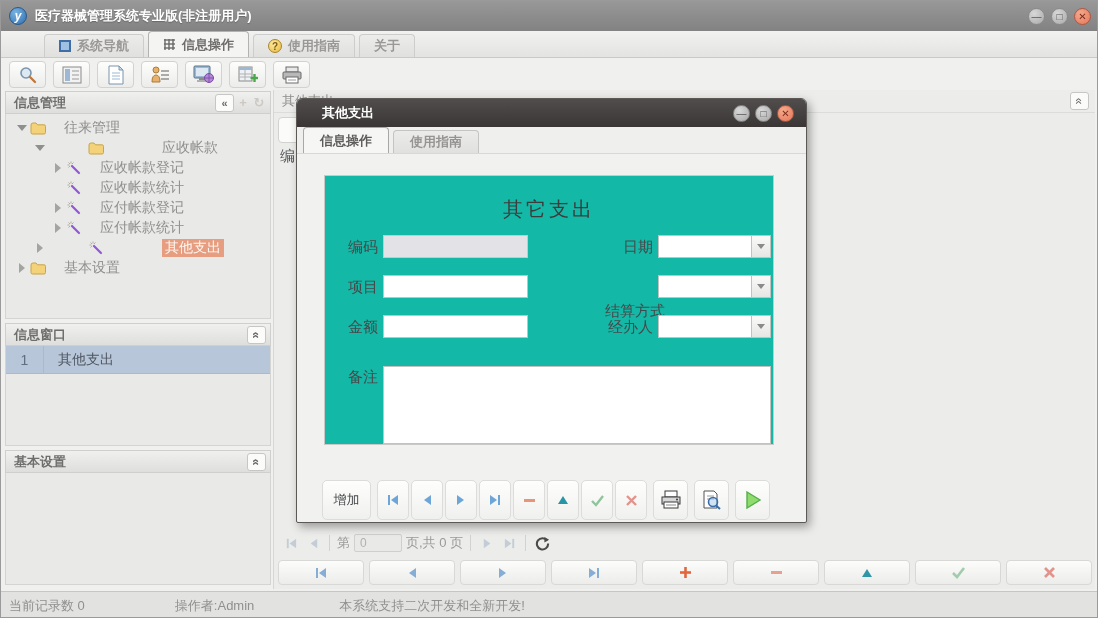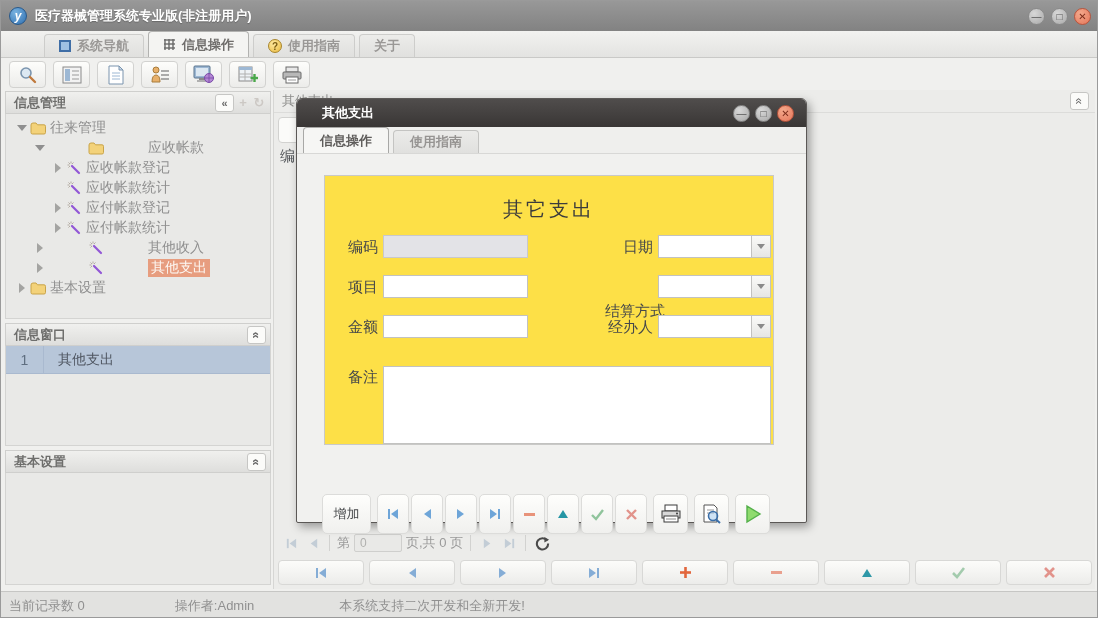--- a/index.html
+++ b/index.html
@@ -46,21 +46,21 @@
   .ghost { color:#ccc8c4; font-weight:bold; font-size:13px; width:14px; text-align:center; }
   .up2 { display:inline-block; transform:rotate(90deg); font-size:12px; }
 
   .treebox { background:#e9e9e7; border:1px solid #d4d4d2; border-top:none; height:205px; padding-top:4px; }
   .trow { height:20px; display:flex; align-items:center; font-size:14px; color:#8f8f8f; }
   .lvl0{ padding-left:8px; } .lvl1{ padding-left:26px;gap:40px; } .lvl2{ padding-left:44px; }
   .exp { width:15px; display:flex; align-items:center; justify-content:center; }
   .tri-d { width:0; height:0; border-left:5px solid transparent; border-right:5px solid transparent; border-top:6px solid #8f8f8f; }
   .tri-r { width:0; height:0; border-top:5px solid transparent; border-bottom:5px solid transparent; border-left:6px solid #a4a4a2; }
   .ticon { width:18px; display:flex; align-items:center; justify-content:center; }
-  .tlabel { margin-left:3px; }
+  .tlabel { margin-left:17px; }
   .tlabel.sel { background:#e79d7f; color:#fdf8f3; padding:0 3px; }
 
   .panel-win { margin-top:4px;border-radius:32px; }
   .winlist { background:#e9e9e7; border:1px solid #d4d4d2; border-top:none; height:100px; }
   .winrow { height:28px; background:#b7c6d9; border-bottom:1px solid #a9b9cf; display:flex; align-items:center; font-size:14px; }
   .winnum { width:38px; text-align:center; color:#5f6e80; border-right:1px solid #a9b9cf; align-self:stretch; display:flex; align-items:center; justify-content:center; }
   .winlabel { padding-left:14px; color:#4e5560; }
   .reportbox { background:#e9e9e7; border:1px solid #d4d4d2; border-top:none; height:112px; }
 
   
@@ -93,34 +93,34 @@
     border:1px solid #5b5856; border-radius:6px 6px 2px 2px; box-shadow:3px 4px 10px rgba(0,0,0,.35); }
   .m-title { height:28px; background:linear-gradient(#504d4c,#393635); border-radius:5px 5px 0 0;
     display:flex; align-items:center; padding:0 12px 0 25px; }
   .m-title .txt { color:#fff; font-size:13px; font-weight:bold; }
   .m-title .winctrls { gap:5px; }
   .m-tabs { height:27px; display:flex; align-items:flex-end; padding-left:6px; border-bottom:1px solid #d8d8d6; background:#efefed; }
   .m-tab { height:23px; padding:0 16px; display:flex; align-items:center; margin-right:4px; font-size:13px; font-weight:bold;
     background:linear-gradient(#ebebe9,#e0e0de); border:1px solid #c4c4c2; border-bottom:none; border-radius:4px 4px 0 0; color:#969492; }
   .m-tab.active { height:26px; background:#f6f6f4; border-color:#a8a8a6; color:#5f5d5b; }
 
-  .formbox { position:absolute; left:27px; top:76px; width:450px; height:270px; border:1px solid #c9c9c7; background:#fde047; }
+  .formbox { position:absolute; left:27px; top:76px; width:450px; height:270px; border:1px solid #c9c9c7; background:#14b8a6; }
   .form-title { position:absolute; left:0; top:20px; width:100%; text-align:center; font-size:20px; color:#3c3c3c; letter-spacing:3px; }
   .flabel { position:absolute; font-size:15px; color:#46484a; text-align:right; }
   .finput { position:absolute; height:23px; background:#fff; border:1px solid #c2c2c0; font-family:inherit; font-size:13px; padding:0 4px; }
   .finput.disabled { background:#e3e3e7; border-color:#c8c8cc; }
   .combo { position:absolute; height:23px; width:113px; background:#fff; border:1px solid #c2c2c0; display:flex; }
   .combo .cfield { flex:1; }
   .combo .cbtn { width:19px; border-left:1px solid #c2c2c0; background:linear-gradient(#fafaf8,#e6e6e4);
     display:flex; align-items:center; justify-content:center; }
   .cbtn i { width:0; height:0; border-left:4px solid transparent; border-right:4px solid transparent; border-top:5px solid #8a8a8a; }
   .fremark { position:absolute; left:58px; top:190px; width:388px; height:78px; background:#fff; border:1px solid #c2c2c0;
     resize:none; font-family:inherit; }
 
-  .m-btnrow { position:absolute; left:25px; top:395px; display:flex; gap:2px; align-items:center; }
+  .m-btnrow { position:absolute; left:25px; top:381px; display:flex; gap:2px; align-items:center; }
   .mbtn { height:40px; background:linear-gradient(#fefefc,#f0f0ee); border:1px solid #dcdcda; border-radius:5px;
     display:flex; align-items:center; justify-content:center; }
   .mbtn.txt { width:49px; font-size:13px; color:#46484a; }
   .mbtn.ico { width:32px; }
   .mbtn.wide { width:35px; margin-left:4px; }
   svg { display:block; }
 </style>
 </head>
 <body>
 
@@ -351,38 +351,20 @@
             <g stroke="#b3aba1" stroke-width="1">
               <line x1="4" y1="0.5" x2="4" y2="2.5"></line>
               <line x1="0.5" y1="4" x2="2.5" y2="4"></line>
               <line x1="1.5" y1="1.5" x2="3" y2="3"></line>
               <line x1="6.5" y1="1.5" x2="5" y2="3"></line>
               <line x1="1.5" y1="6.5" x2="3" y2="5"></line>
             </g>
             <line x1="5" y1="5" x2="12" y2="12" stroke="#9257d6" stroke-width="2.2" stroke-linecap="round"></line>
           </svg>
         </span>
-      <span class="tlabel">其他收入</span>
-    </div>
-    <div class="trow lvl1">
-      <span class="exp">
-          <i class="tri-r"></i>
-        </span>
-      <span class="ticon">
-          <svg width="14" height="14" viewBox="0 0 14 14">
-            <g stroke="#b3aba1" stroke-width="1">
-              <line x1="4" y1="0.5" x2="4" y2="2.5"></line>
-              <line x1="0.5" y1="4" x2="2.5" y2="4"></line>
-              <line x1="1.5" y1="1.5" x2="3" y2="3"></line>
-              <line x1="6.5" y1="1.5" x2="5" y2="3"></line>
-              <line x1="1.5" y1="6.5" x2="3" y2="5"></line>
-            </g>
-            <line x1="5" y1="5" x2="12" y2="12" stroke="#9257d6" stroke-width="2.2" stroke-linecap="round"></line>
-          </svg>
-        </span>
       <span class="tlabel sel">其他支出</span>
     </div>
     <div class="trow lvl0">
       <span class="exp">
           <i class="tri-r"></i>
         </span>
       <span class="ticon">
           <svg width="16" height="13" viewBox="0 0 16 13">
             <path d="M1 3 q0-2 2-2 h3 l1.5 1.8 h6.5 q1.5 0 1.5 1.5 v6.2 q0 1.5-1.5 1.5 h-11.5 q-1.5 0-1.5-1.5 z" fill="#f3d27a" stroke="#c9a449"></path>
           </svg>

